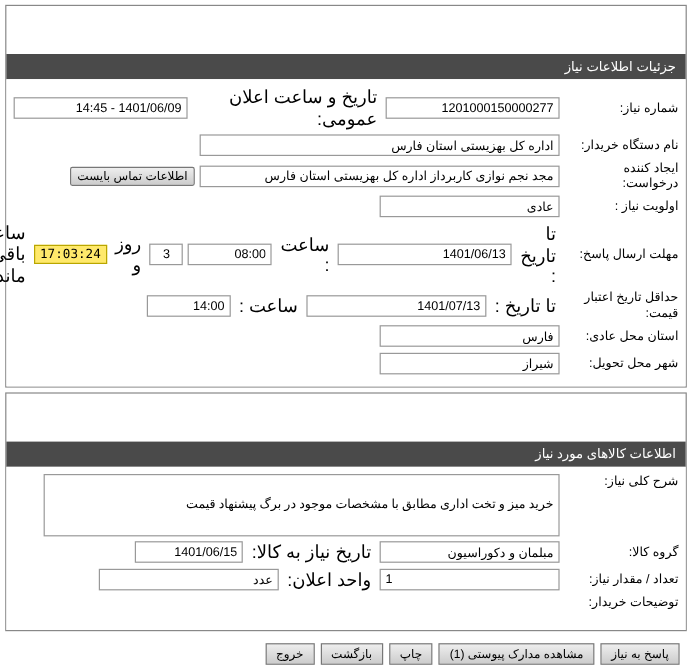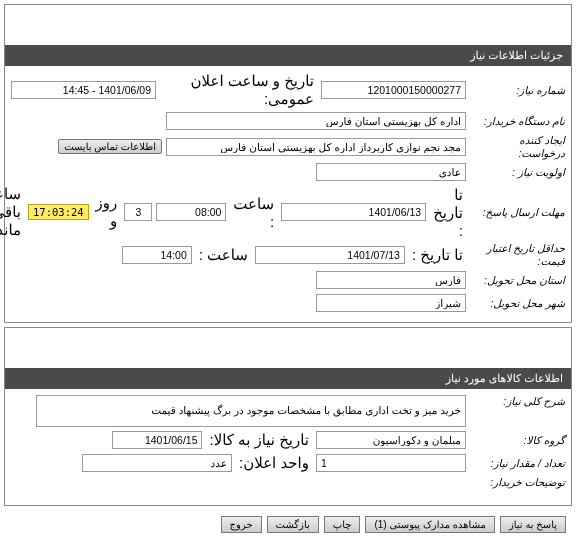--- a/index.html
+++ b/index.html
@@ -13,39 +13,39 @@
 .panel { border: 1px solid #888; margin: 4px; }
 .panel-header {
   background: #4a4a4a;
   color: #fff;
   padding: 4px 8px;
   font-size: 11px;
   margin-top: 40px;
 }
 .panel-body { padding: 6px; background: #fff; }
 .row { display: flex; align-items: center; gap: 4px; margin-bottom: 3px; min-height: 20px; }
-.label { width: 95px; text-align: right; font-size: 10.5px; flex-shrink: 0; line-height: 1.2; font-style: italic; }
+.label { width: 95px; text-align: right; font-size: 10.5px; flex-shrink: 0; line-height: 1.2; }
 .field {
   border: 1px solid #999;
   background: #fff;
   padding: 1px 4px;
   height: 18px;
   font-size: 10.5px;
   text-align: right;
   font-family: inherit;
 }
 .field-long { width: 300px; }
 .field-med  { width: 150px; }
 .field-short{ width: 70px; }
 .textarea {
   border: 1px solid #999;
   background: #fff;
-  padding: 8px 4px;
+  padding: 18px 4px;
   font-size: 10.5px;
-  font-family: Liberation Sans, sans-serif;
+  font-family: Liberation Serif, serif;
   text-align: right;
   width: 430px;
   min-height: 20px;
   overflow-wrap: break-word;
   line-height: 1.3;
 }
 .inline-label { font-size: 15px; padding: 0 3px; }
 .btn {
   background: linear-gradient(#eee,#ccc);
   border: 1px solid #777;
@@ -115,21 +115,21 @@
 
     <div class="row">
       <span class="label">حداقل تاریخ اعتبار قیمت:</span>
       <span class="inline-label">تا تاریخ :</span>
       <input class="field field-med" readonly="" value="1401/07/13" style="">
       <span class="inline-label">ساعت :</span>
       <input class="field field-short" readonly="" value="14:00" style="">
     </div>
 
     <div class="row">
-      <span class="label">استان محل تحویل:</span>
+      <span class="label">استان محل عادی:</span>
       <input class="field field-med" readonly="" value="فارس" style="">
     </div>
 
     <div class="row">
       <span class="label">شهر محل تحویل:</span>
       <input class="field field-med" readonly="" value="شیراز" style="">
     </div>
 
   </div>
 </div>

